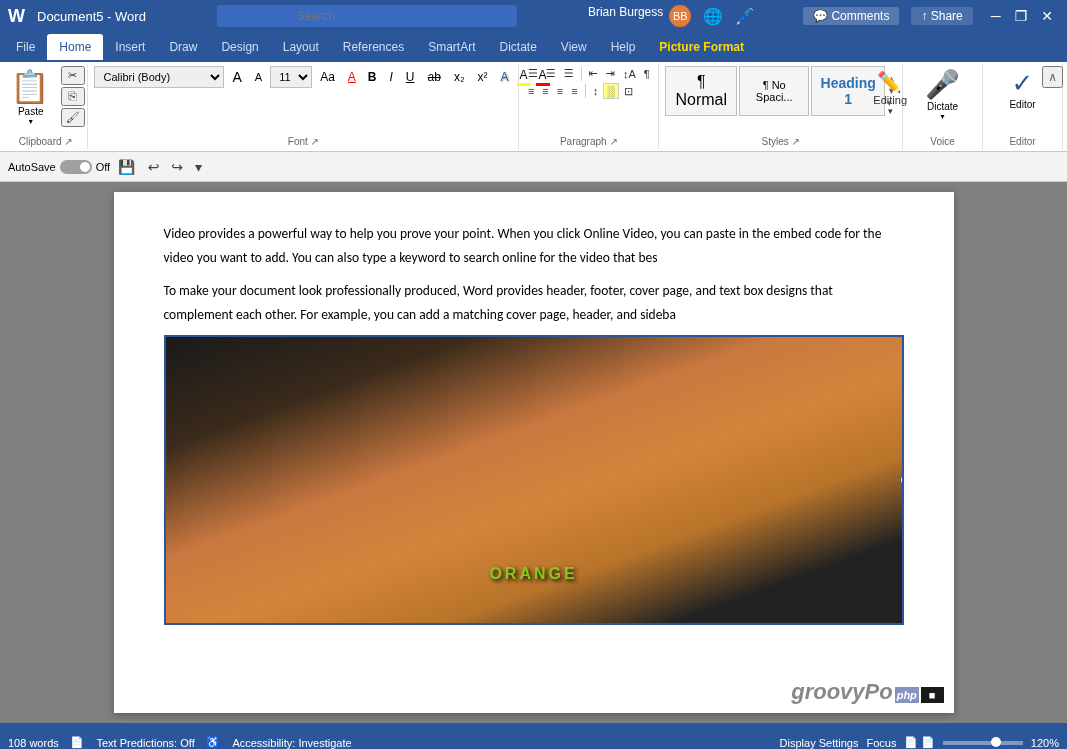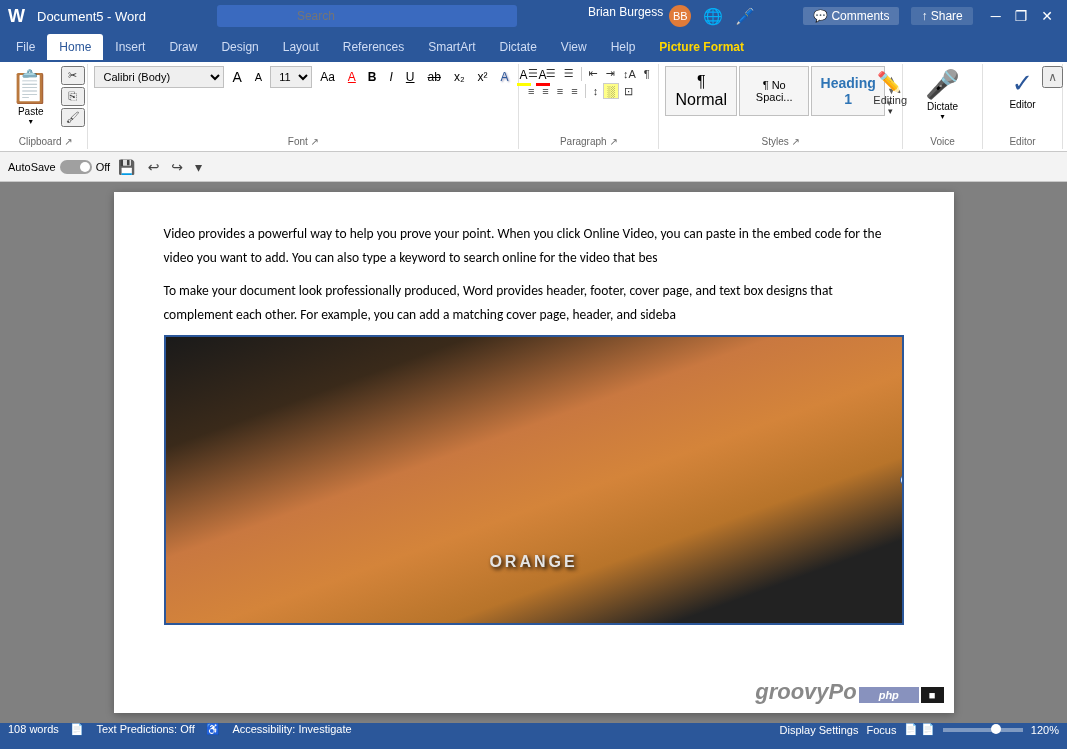--- a/index.html
+++ b/index.html
@@ -250,24 +250,24 @@
       overflow: hidden;
       margin-top: 4px;
     }
     .amp-image {
       width: 100%;
       height: 100%;
       background: linear-gradient(160deg, #1a1a1a 0%, #3a2a1a 20%, #c97840 40%, #d4843a 55%, #b8742a 70%, #222 85%);
     }
     .amp-details {
       position: absolute;
-      bottom: 52px;
+      bottom: 40px;
       left: 50%;
       transform: translateX(-50%);
-      color: #e5e5e5;
+      color: #84cc16;
       font-size: 16px;
       font-weight: bold;
       text-shadow: 2px 2px 4px #000;
       letter-spacing: 3px;
     }
     .resize-handle {
       position: absolute;
       right: -10px;
       top: 50%;
       transform: translateY(-50%);
@@ -285,21 +285,21 @@
       font-weight: bold;
       color: #888;
       font-style: italic;
     }
 
     
     .status-bar {
       background: #2b579a;
       height: 26px;
       display: flex;
-      align-items: flex-start;
+      align-items: flex-end;
       padding: 0 8px;
       color: white;
       font-size: 11px;
       gap: 12px;
     }
     .status-bar-right {
       margin-left: auto;
       display: flex;
       align-items: center;
       gap: 8px;
@@ -545,21 +545,21 @@
       <p>Video provides a powerful way to help you prove your point. When you click Online Video, you can paste in the embed code for the video you want to add. You can also type a keyword to search online for the video that bes</p>
       <p>To make your document look professionally produced, Word provides header, footer, cover page, and text box designs that complement each other. For example, you can add a matching cover page, header, and sideba</p>
     </div>
     <div class="image-in-doc">
       <div class="amp-image"></div>
       <div class="amp-details">ORANGE</div>
       <div class="resize-handle"></div>
 
     </div>
     <div class="watermark">
-      <span>groovyPo</span><span style="background:#8892be;color:white;font-size:11px;font-weight:bold;padding:2px 20px;margin-left:2px;">php</span><span style="background:#1a1a1a;color:white;font-size:11px;padding:2px 8px;margin-left:2px;">■</span>
+      <span>groovyPo</span><span style="background:#8892be;color:white;font-size:11px;font-weight:bold;padding:2px 2px;margin-left:2px;">php</span><span style="background:#1a1a1a;color:white;font-size:11px;padding:2px 8px;margin-left:2px;">■</span>
     </div>
   </div>
 </div>
 
 <div class="status-bar">
   <span>108 words</span>
   <span>📄</span>
   <span style="cursor:pointer;">Text Predictions: Off</span>
   <span>♿</span>
   <span style="cursor:pointer;">Accessibility: Investigate</span>

